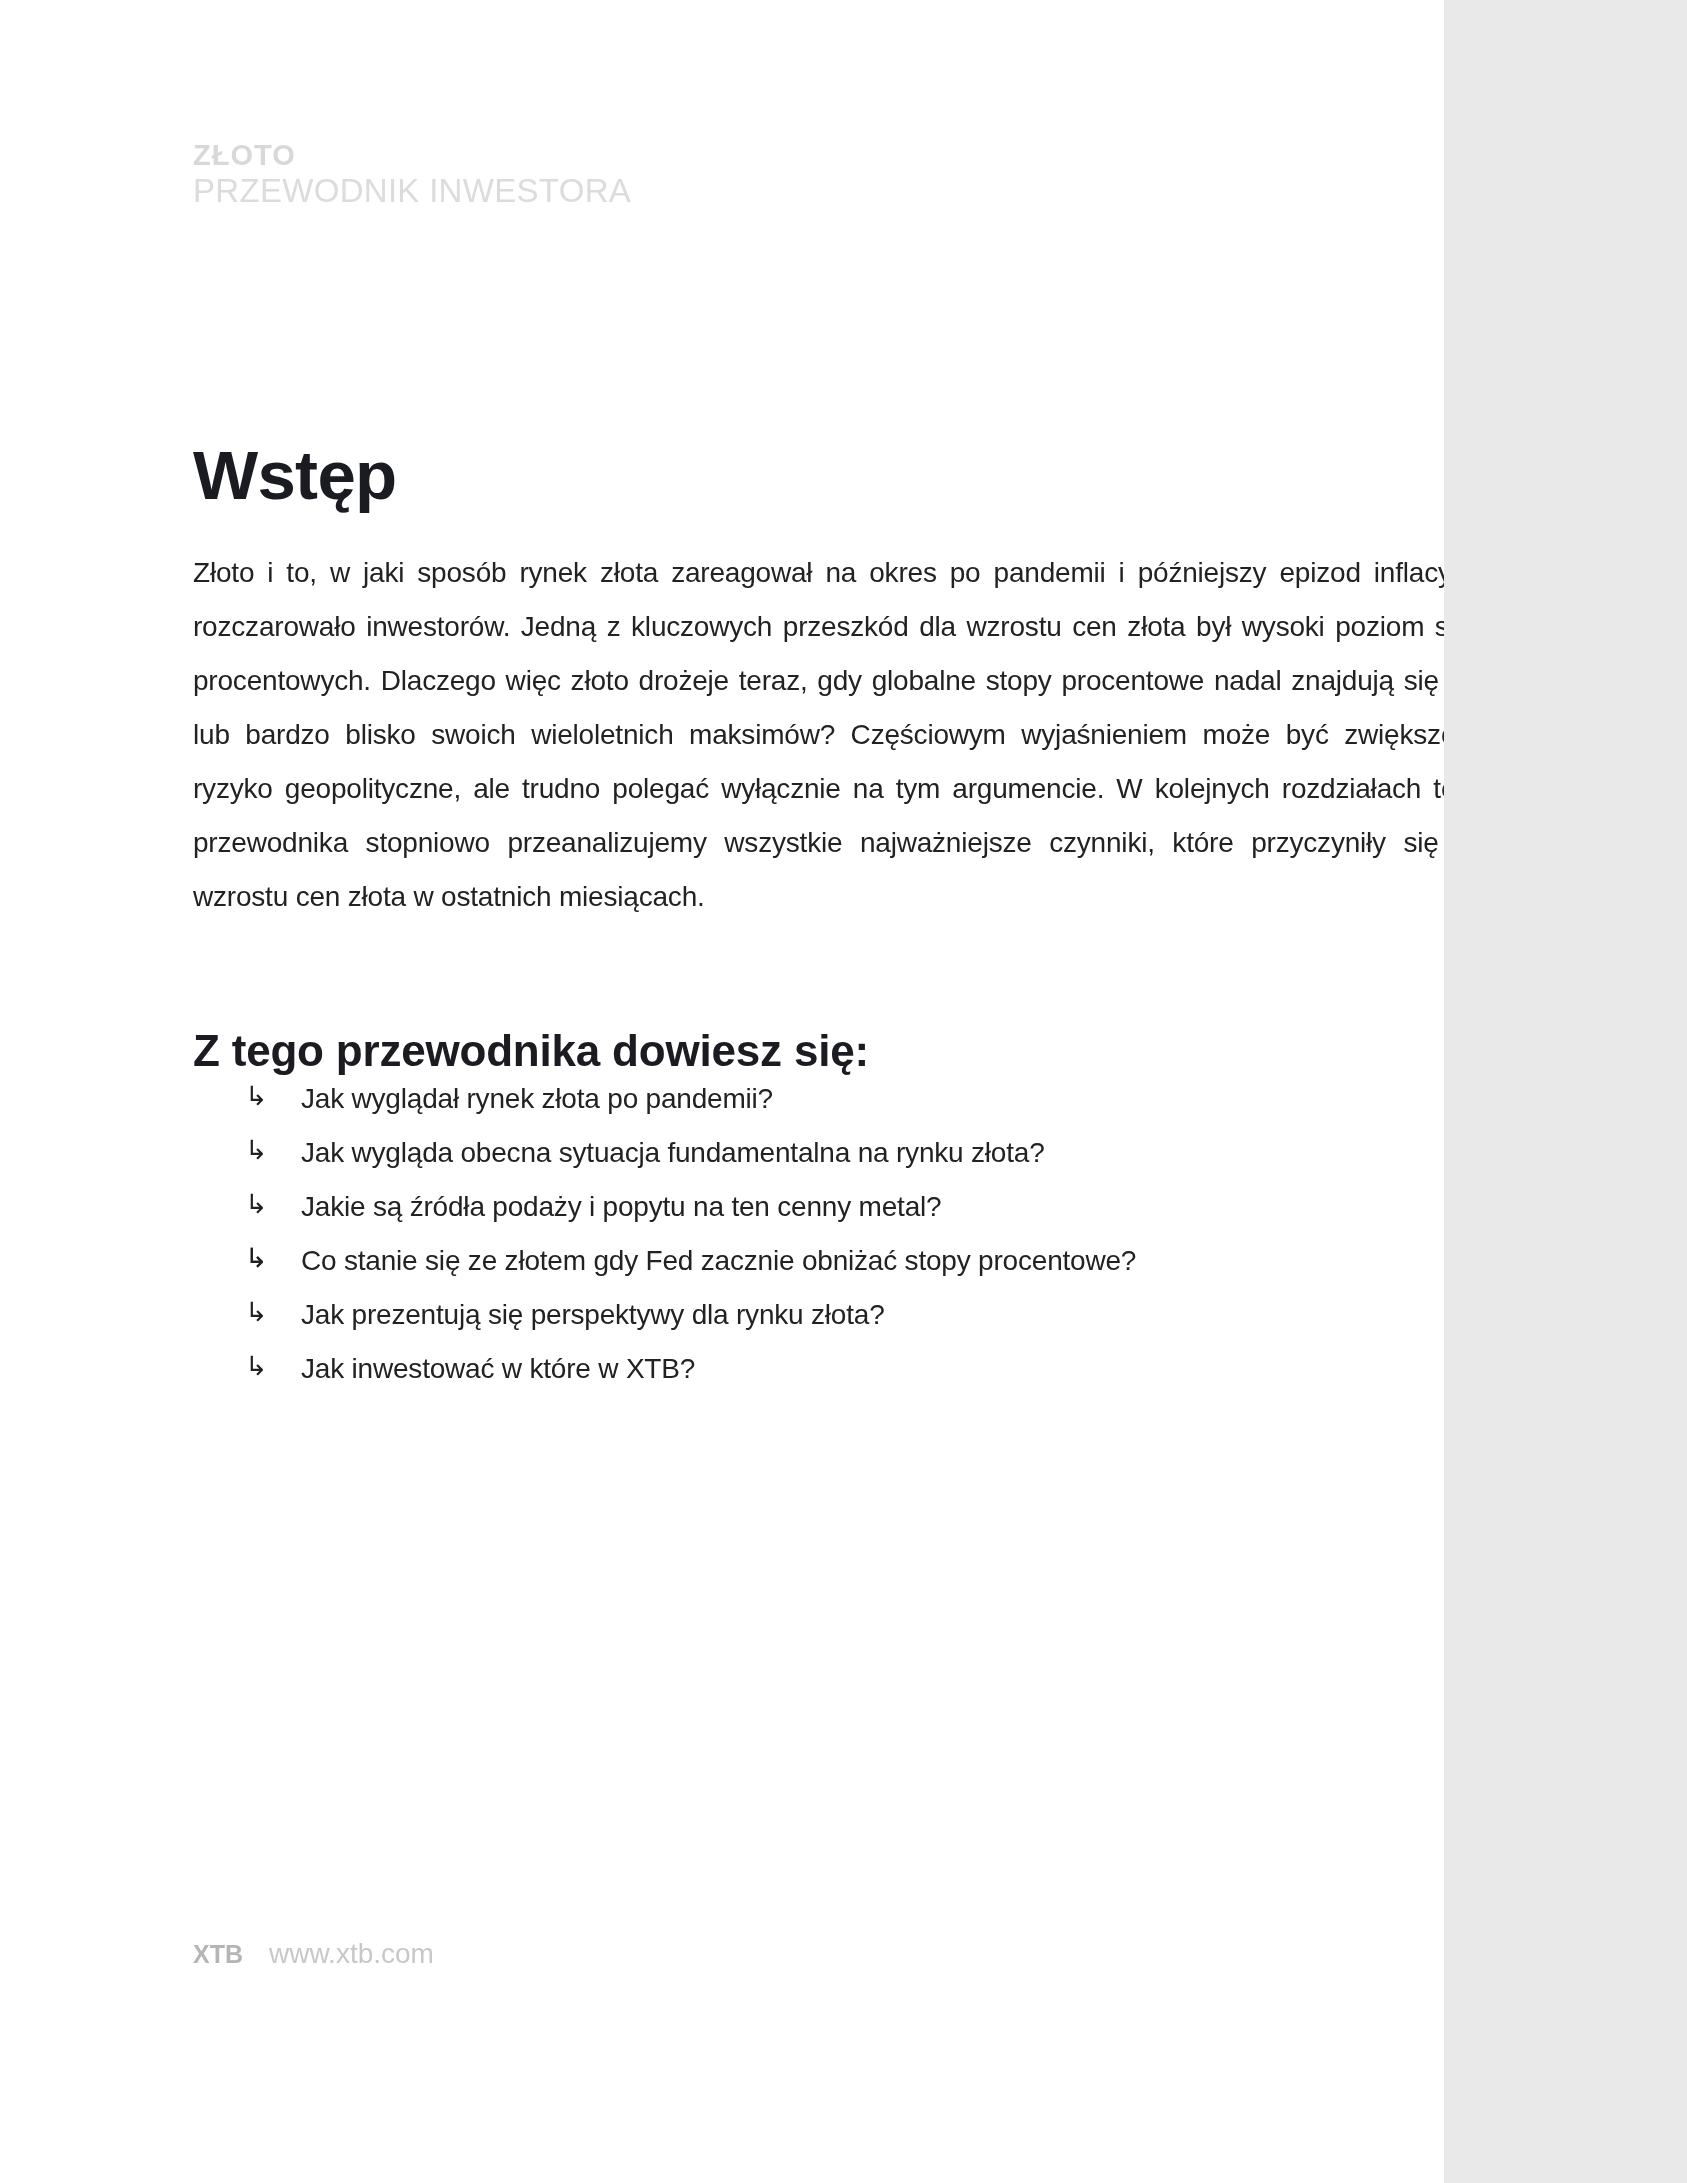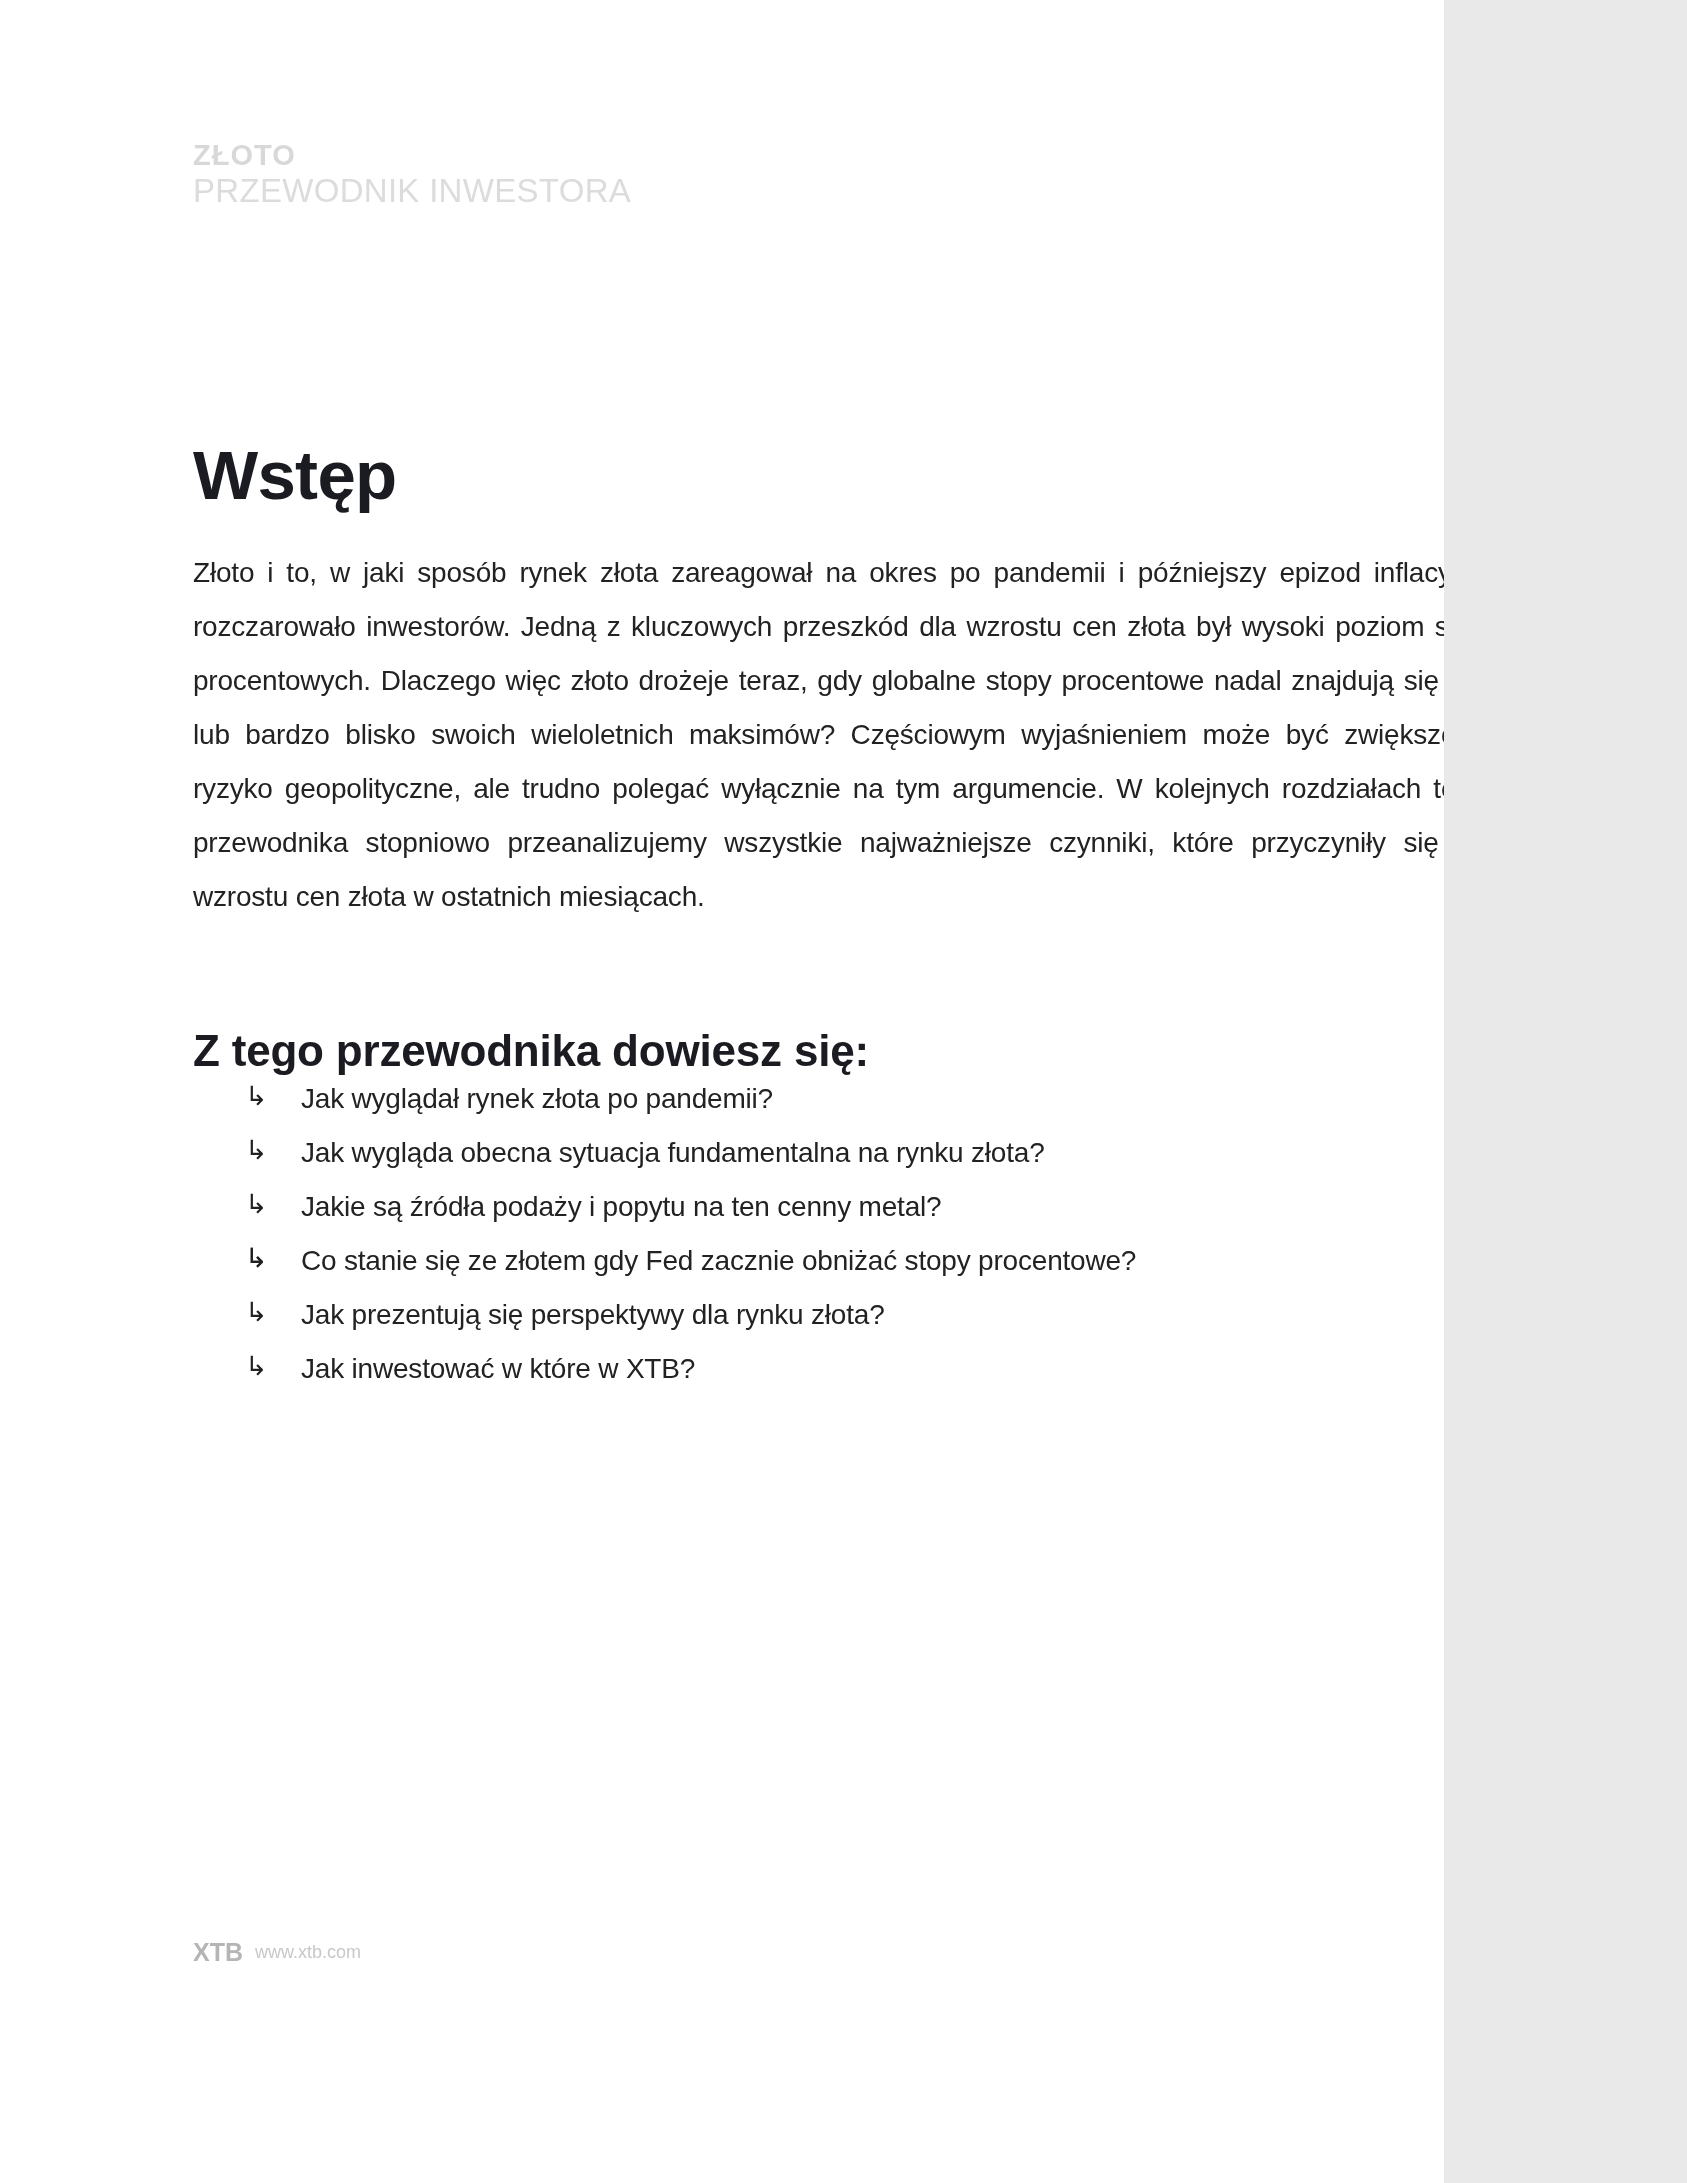--- a/index.html
+++ b/index.html
@@ -107,22 +107,22 @@
     top:1938px;
     display:flex;
     align-items:center;
   }
   .doc-footer .footer-brand{
     font-size:25px;
     font-weight:700;
     color:var(--footer-brand-gray,#b5b5b5);
   }
   .doc-footer .footer-url{
-    margin-left:12px;
-    font-size:18px;
+    margin-left:26px;
+    font-size:28px;
     font-weight:400;
     color:var(--footer-url-gray,#c8c8c8);
     text-decoration:none;
   }
 </style>
 </head>
 <body>
 
 <div class="page">
 

